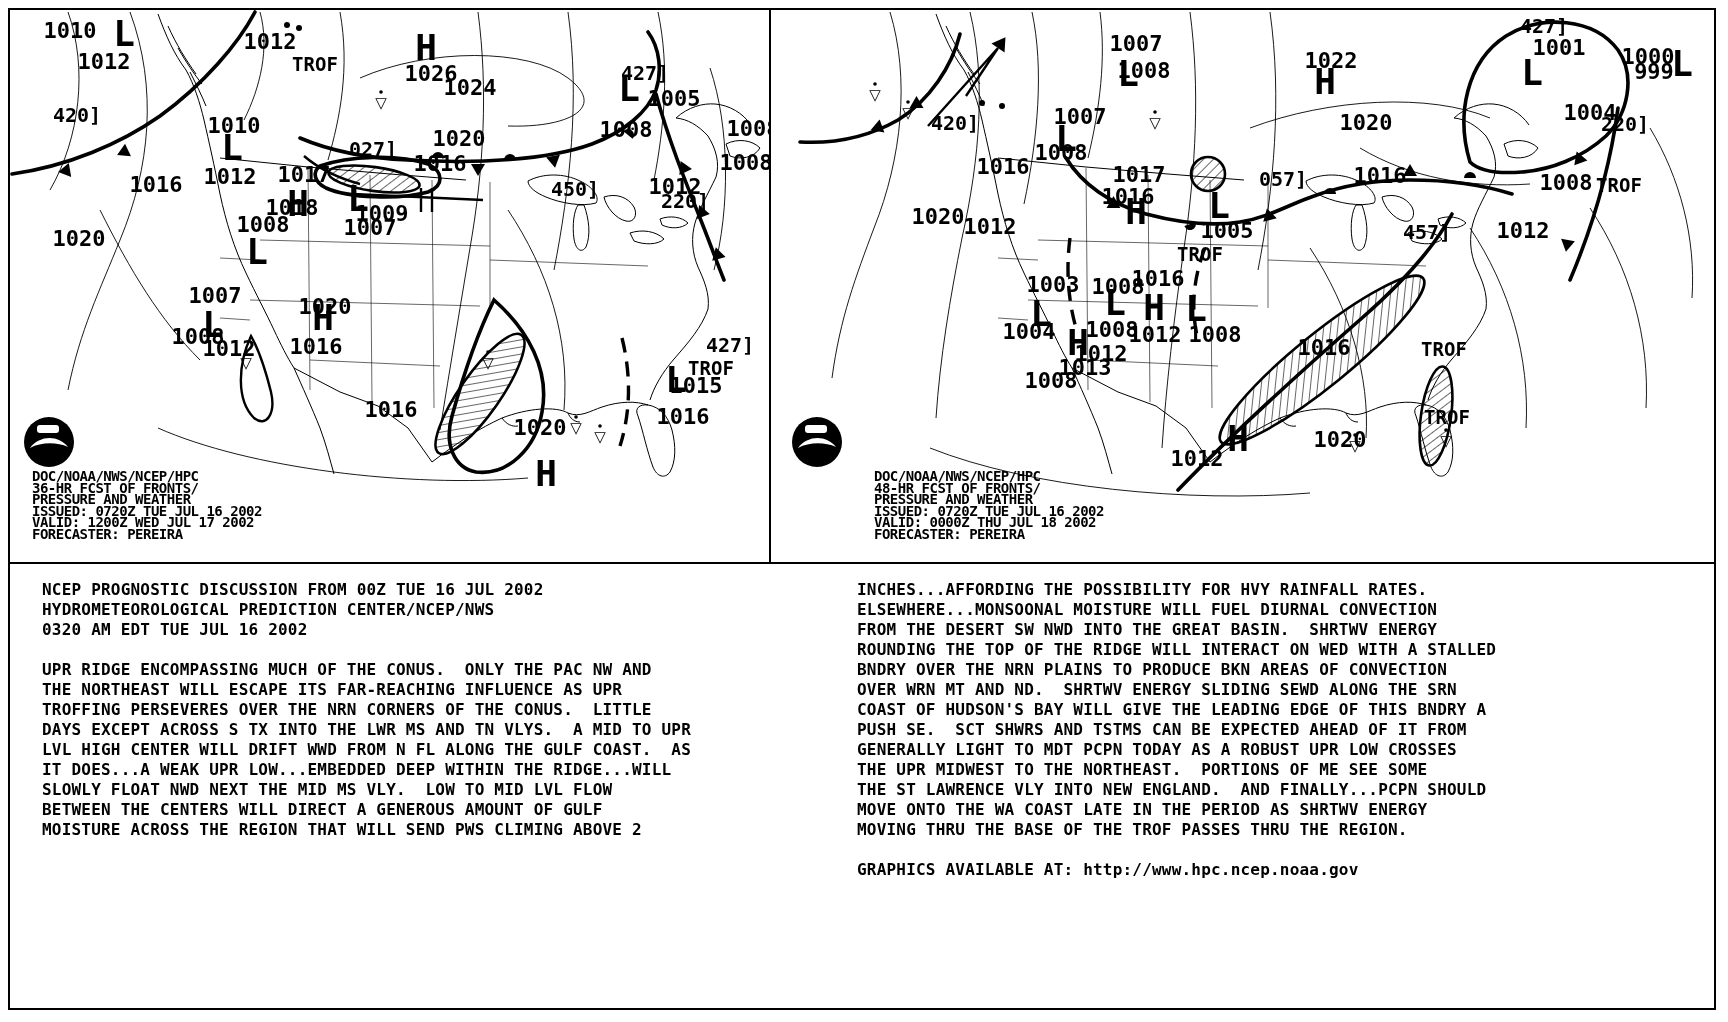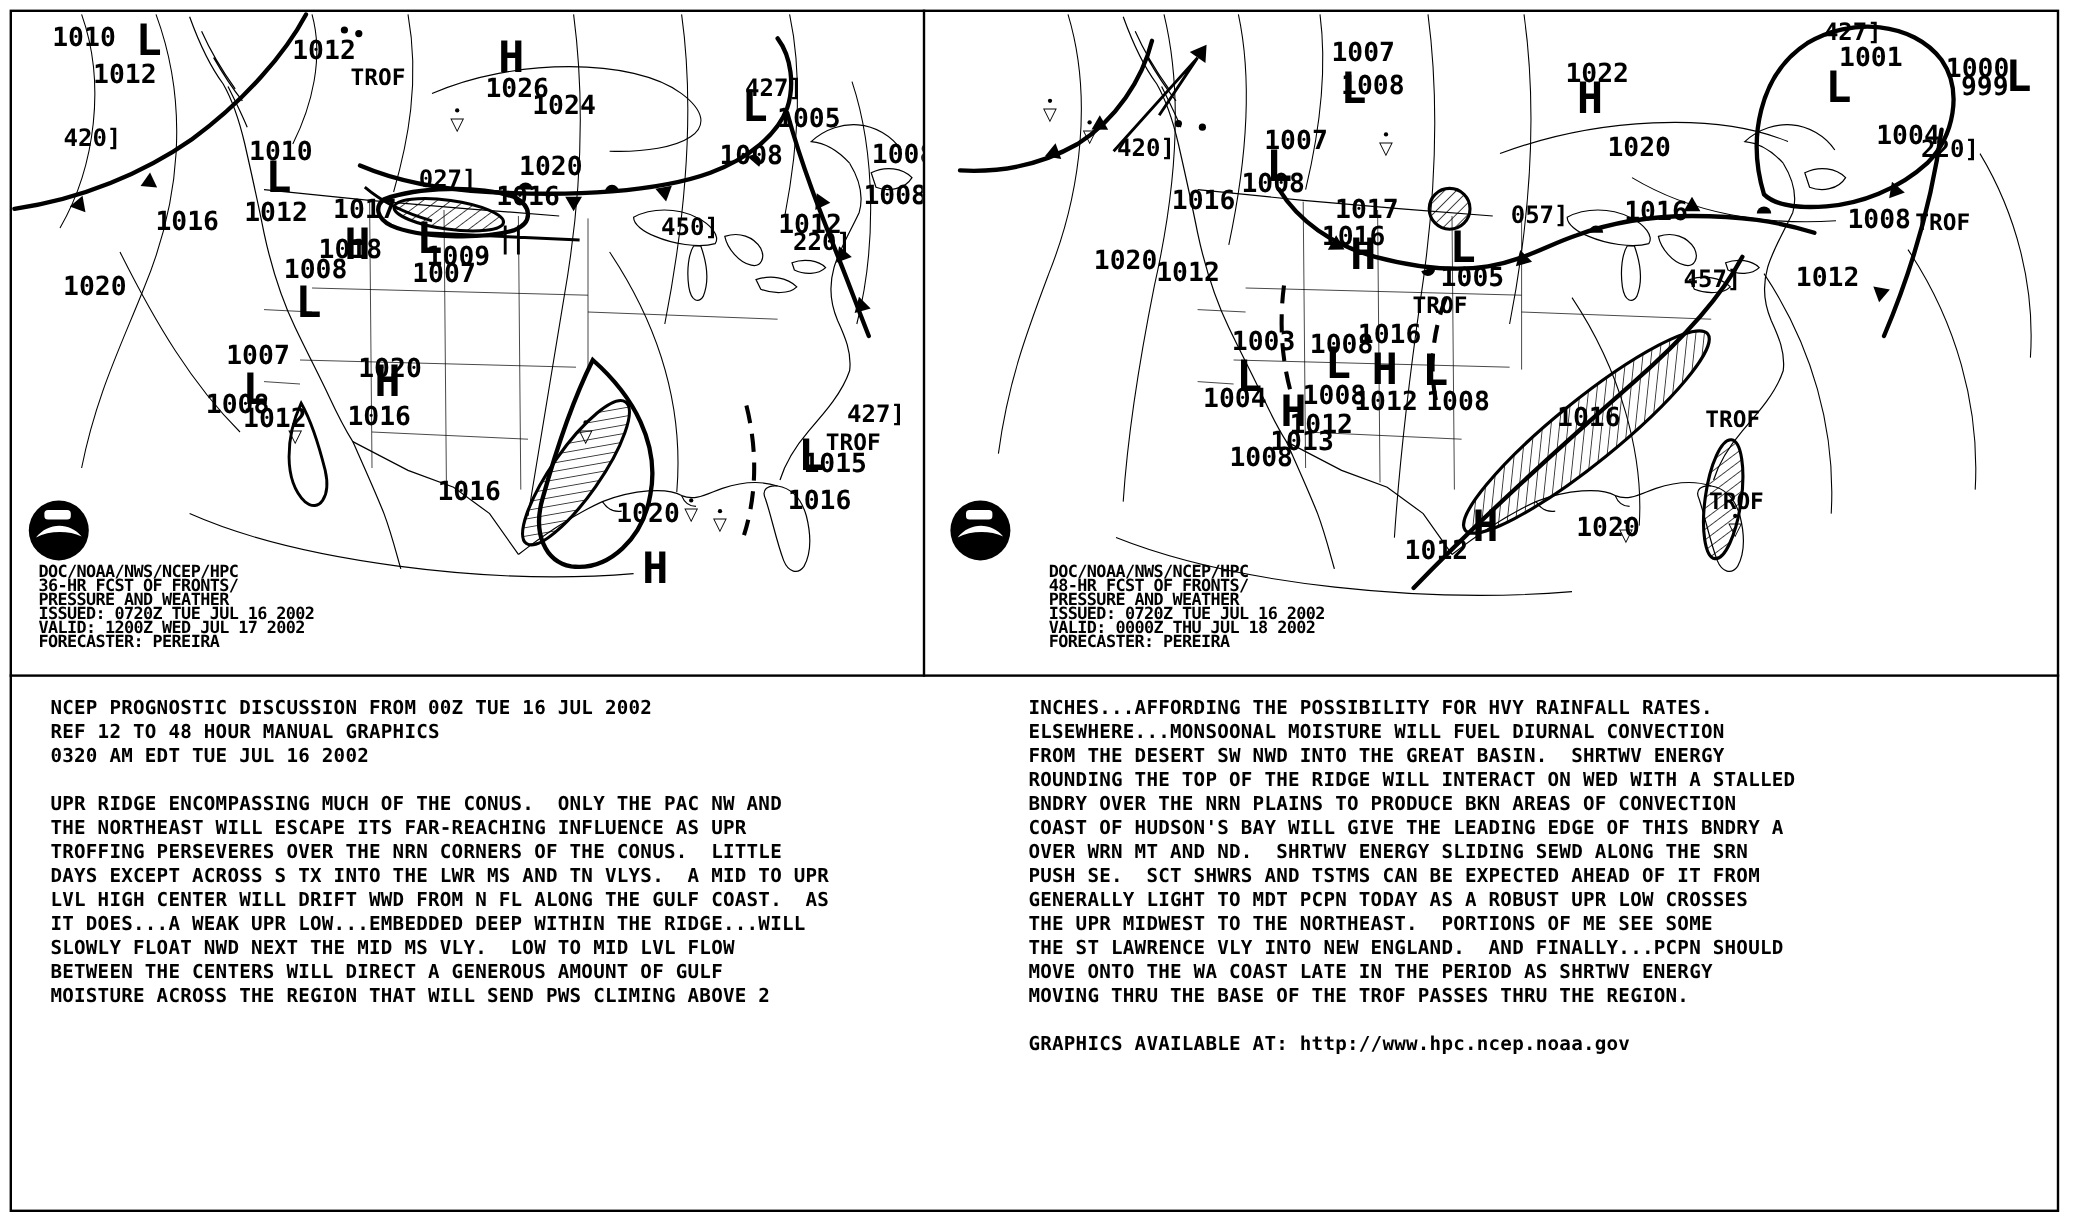--- a/index.html
+++ b/index.html
@@ -328,41 +328,41 @@
     </g>
 </svg>
 
 <div class="frame"></div>
 <div class="vline"></div>
 <div class="hline"></div>
 
 <div class="discussion">
   <div id="disc-left" class="disc-col">
       <div class="dline">NCEP PROGNOSTIC DISCUSSION FROM 00Z TUE 16 JUL 2002</div>
-      <div class="dline">REF 12 TO 48 HOUR MANUAL GRAPHICS</div>
+      <div class="dline">HYDROMETEOROLOGICAL PREDICTION CENTER/NCEP/NWS</div>
       <div class="dline">0320 AM EDT TUE JUL 16 2002</div>
       <div class="dline"> </div>
       <div class="dline">UPR RIDGE ENCOMPASSING MUCH OF THE CONUS.  ONLY THE PAC NW AND</div>
       <div class="dline">THE NORTHEAST WILL ESCAPE ITS FAR-REACHING INFLUENCE AS UPR</div>
       <div class="dline">TROFFING PERSEVERES OVER THE NRN CORNERS OF THE CONUS.  LITTLE</div>
       <div class="dline">DAYS EXCEPT ACROSS S TX INTO THE LWR MS AND TN VLYS.  A MID TO UPR</div>
       <div class="dline">LVL HIGH CENTER WILL DRIFT WWD FROM N FL ALONG THE GULF COAST.  AS</div>
       <div class="dline">IT DOES...A WEAK UPR LOW...EMBEDDED DEEP WITHIN THE RIDGE...WILL</div>
       <div class="dline">SLOWLY FLOAT NWD NEXT THE MID MS VLY.  LOW TO MID LVL FLOW</div>
       <div class="dline">BETWEEN THE CENTERS WILL DIRECT A GENEROUS AMOUNT OF GULF</div>
       <div class="dline">MOISTURE ACROSS THE REGION THAT WILL SEND PWS CLIMING ABOVE 2</div>
     </div>
   <div id="disc-right" class="disc-col">
       <div class="dline">INCHES...AFFORDING THE POSSIBILITY FOR HVY RAINFALL RATES.</div>
       <div class="dline">ELSEWHERE...MONSOONAL MOISTURE WILL FUEL DIURNAL CONVECTION</div>
       <div class="dline">FROM THE DESERT SW NWD INTO THE GREAT BASIN.  SHRTWV ENERGY</div>
       <div class="dline">ROUNDING THE TOP OF THE RIDGE WILL INTERACT ON WED WITH A STALLED</div>
       <div class="dline">BNDRY OVER THE NRN PLAINS TO PRODUCE BKN AREAS OF CONVECTION</div>
+      <div class="dline">OVER WRN MT AND ND.  SHRTWV ENERGY SLIDING SEWD ALONG THE SRN</div>
       <div class="dline">COAST OF HUDSON'S BAY WILL GIVE THE LEADING EDGE OF THIS BNDRY A</div>
-      <div class="dline">OVER WRN MT AND ND.  SHRTWV ENERGY SLIDING SEWD ALONG THE SRN</div>
       <div class="dline">PUSH SE.  SCT SHWRS AND TSTMS CAN BE EXPECTED AHEAD OF IT FROM</div>
       <div class="dline">GENERALLY LIGHT TO MDT PCPN TODAY AS A ROBUST UPR LOW CROSSES</div>
       <div class="dline">THE UPR MIDWEST TO THE NORTHEAST.  PORTIONS OF ME SEE SOME</div>
       <div class="dline">THE ST LAWRENCE VLY INTO NEW ENGLAND.  AND FINALLY...PCPN SHOULD</div>
       <div class="dline">MOVE ONTO THE WA COAST LATE IN THE PERIOD AS SHRTWV ENERGY</div>
       <div class="dline">MOVING THRU THE BASE OF THE TROF PASSES THRU THE REGION.</div>
       <div class="dline"> </div>
       <div class="dline">GRAPHICS AVAILABLE AT: http://www.hpc.ncep.noaa.gov</div>
     </div>
 </div>

